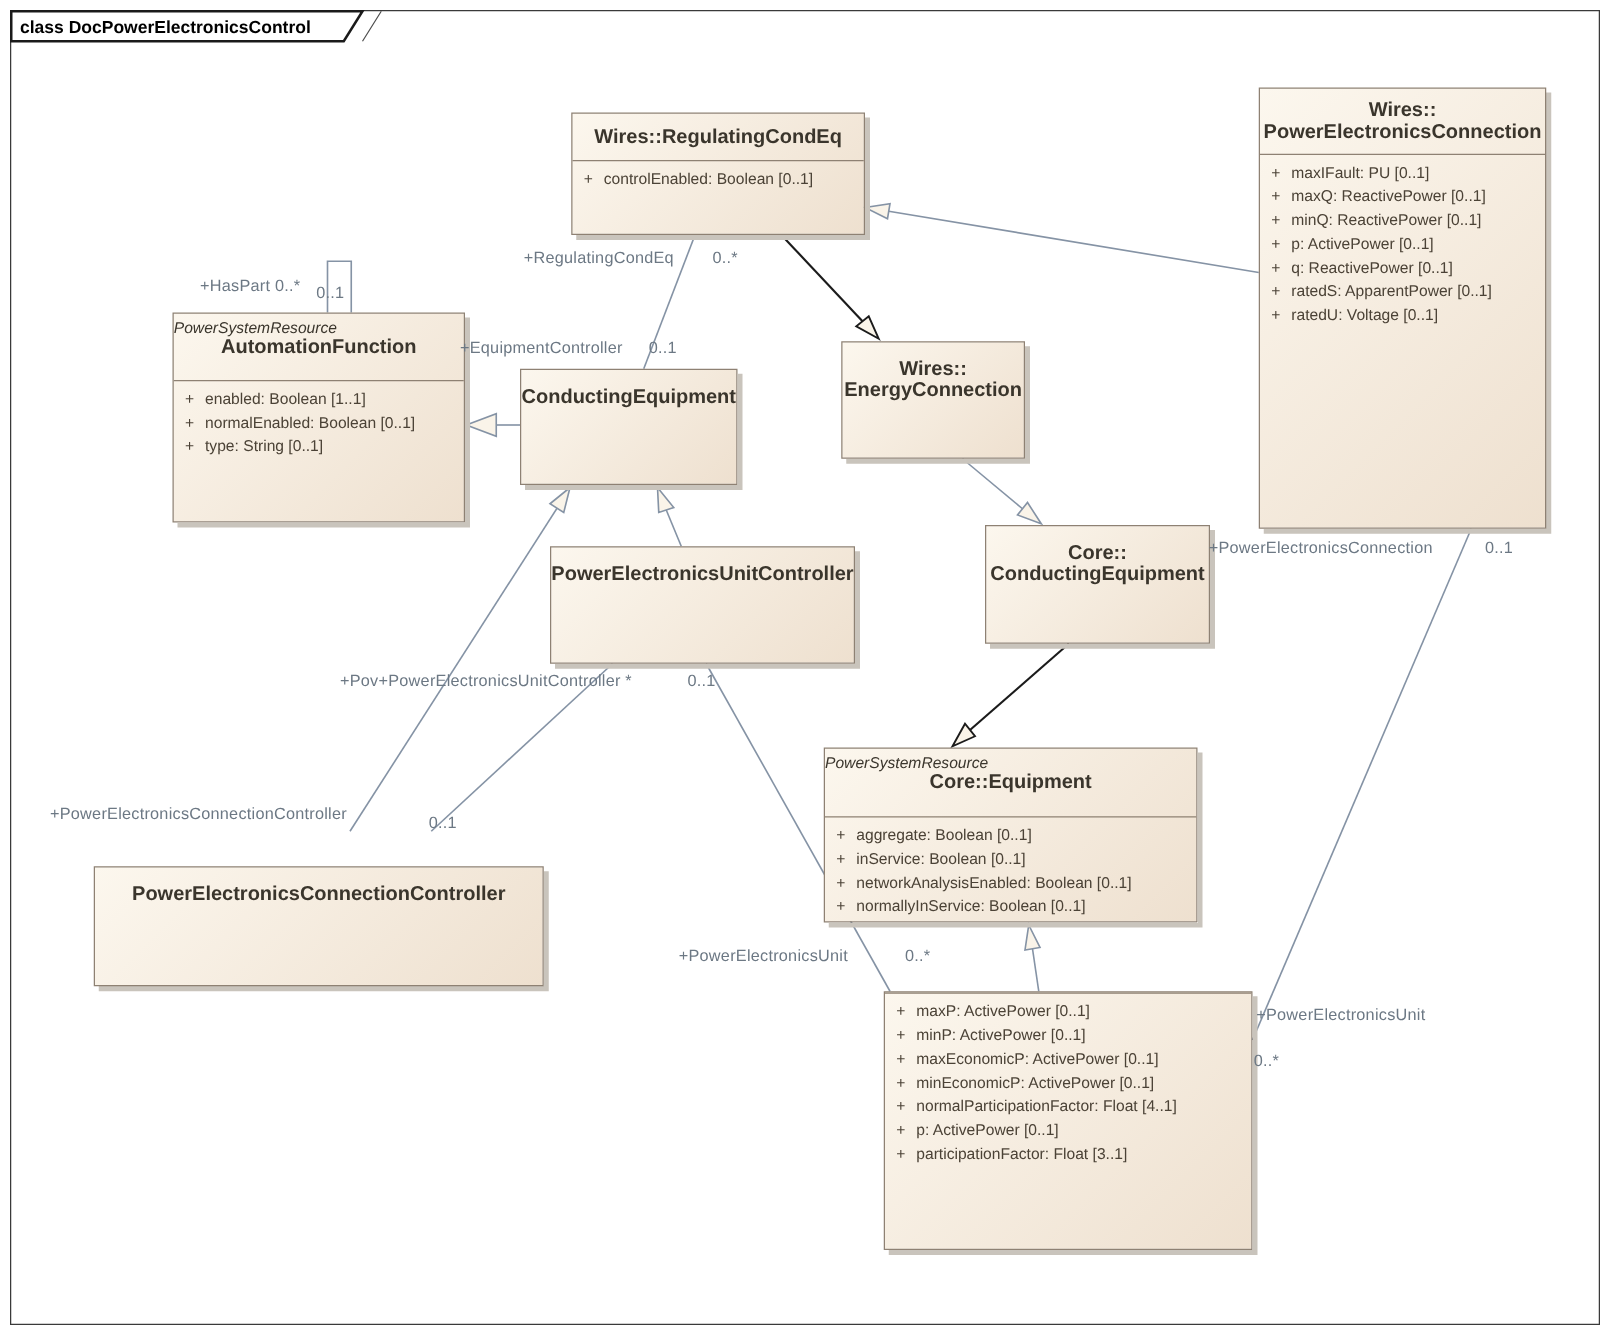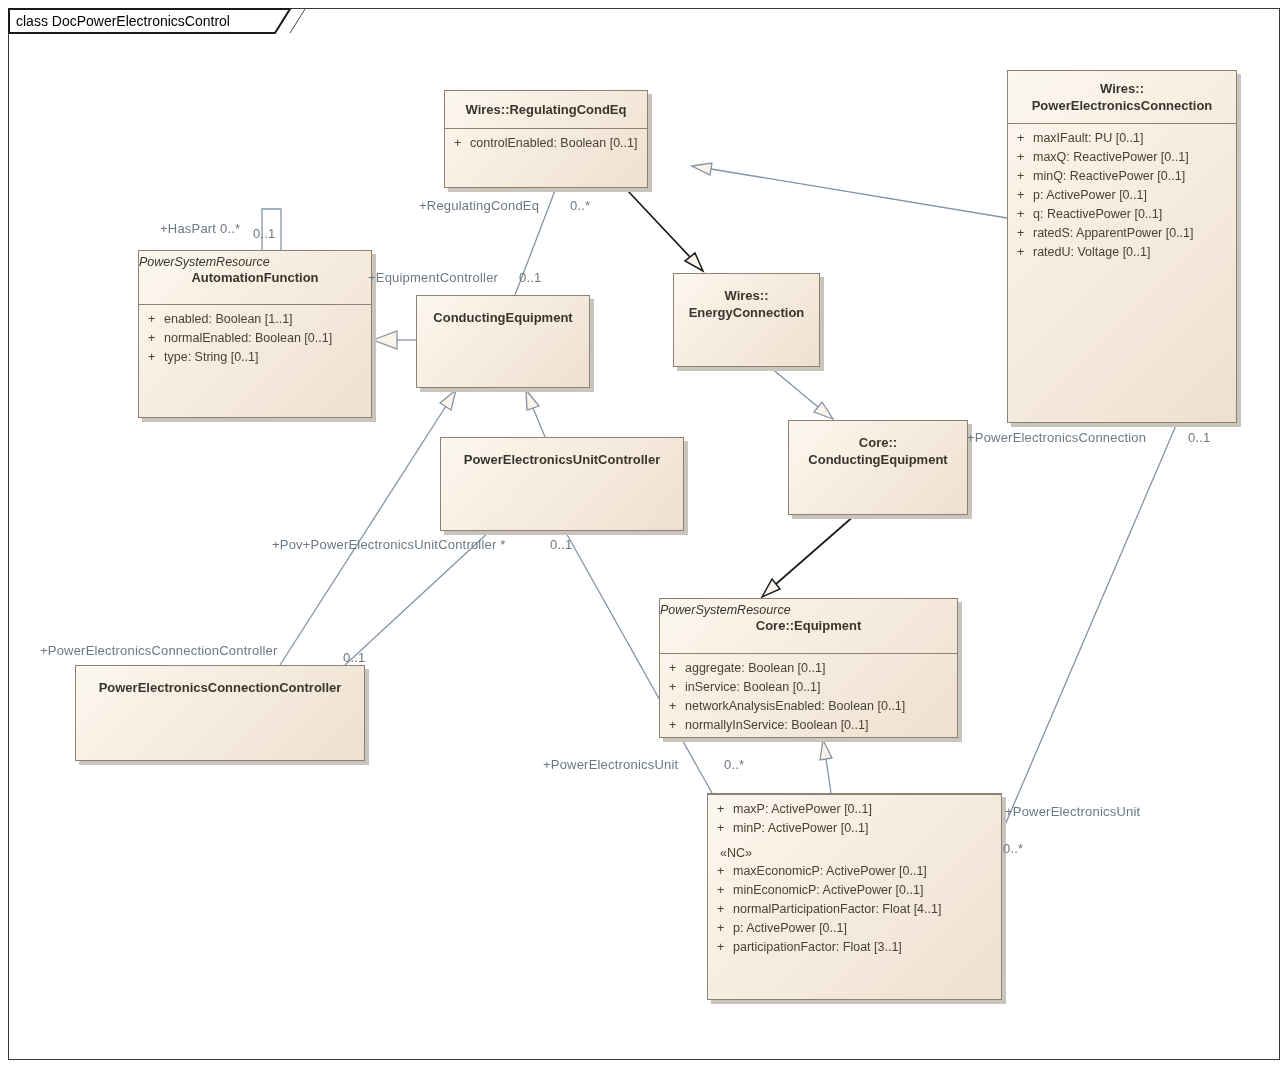--- a/index.html
+++ b/index.html
@@ -10,31 +10,31 @@
          border:1px solid #3a3a3a;background:#ffffff}
   svg.connectors{position:absolute;left:0;top:0;width:1287px;height:1068px;pointer-events:none}
   .c-gray line,.c-gray polyline{stroke:var(--connector);stroke-width:1.3;fill:none}
   .c-gray polygon{stroke:var(--connector);stroke-width:1.3;fill:var(--tri_fill)}
   .c-black line{stroke:var(--connector_dark);stroke-width:1.7;fill:none}
   .c-black polygon{stroke:var(--connector_dark);stroke-width:1.5;fill:var(--tri_fill)}
   .uml-class{position:absolute;border:1px solid var(--box_border);
          background:linear-gradient(135deg,var(--box_fill) 0%,var(--box_fill2) 100%);
          box-shadow:4px 4px 0 var(--shadow)}
   .hdr{display:flex;flex-direction:column;justify-content:center}
-  .cname{font-weight:bold;text-align:center;font-size:13px;line-height:17px;color:var(--title_text)}
+  .cname{font-weight:bold;text-align:center;font-size:16px;line-height:17px;color:var(--title_text)}
   .tagline{font-style:italic;padding:4px 8px 0 0;font-size:12.5px;color:var(--title_text)}
   .sep{border-top:1px solid var(--box_border)}
   .attrs{padding-top:5px}
   .attr{display:flex;font-size:12.5px;line-height:19px;color:var(--attr_text);white-space:nowrap}
   .vis{flex:none;width:25px;padding-left:9px}
   .grouplbl{font-size:12.5px;line-height:18px;color:var(--attr_text);padding:6px 0 0 12px}
   .pad-top{padding-top:13px}
   .elabel{position:absolute;font-size:13px;letter-spacing:.2px;color:var(--label_text);white-space:nowrap}
   #tab{position:absolute;left:0;top:0}
-  #tab-title{position:absolute;left:16px;top:13px;font-weight:normal;font-size:14px;color:#000}
+  #tab-title{position:absolute;left:16px;top:13px;font-weight:bold;font-size:14px;color:#000}
 </style>
 </head>
 <body>
 
 <div id="frame"></div>
 
 <svg class="connectors" viewBox="0 0 1287 1068">
   <g class="c-gray">
     <polyline points="262,250 262,209 281,209 281,250"></polyline>
   </g>
@@ -77,21 +77,21 @@
     <line x1="345" y1="665" x2="490" y2="531"></line>
   </g>
   <g class="c-gray">
     <line x1="565" y1="531" x2="712" y2="793"></line>
   </g>
   <g class="c-gray">
     <line x1="1177" y1="423" x2="1002" y2="832"></line>
   </g>
 </svg>
 
-<div class="uml-class" style="left:444px;top:90px;width:204px;height:98px">
+<div class="uml-class" style="left:457px;top:90px;width:235px;height:98px">
   <div class="hdr" style="height:37px">
     <div class="cname">Wires::RegulatingCondEq</div>
   </div>
   <div class="sep"></div>
   <div class="attrs">
     <div class="attr">
         <span class="vis">+</span>
         <span>controlEnabled: Boolean [0..1]</span>
       </div>
   </div>
@@ -194,36 +194,35 @@
         <span class="vis">+</span>
         <span>networkAnalysisEnabled: Boolean [0..1]</span>
       </div>
     <div class="attr">
         <span class="vis">+</span>
         <span>normallyInService: Boolean [0..1]</span>
       </div>
   </div>
 </div>
 
-<div class="uml-class pad-top" style="left:75px;top:665px;width:290px;height:96px">
+<div class="uml-class pad-top" style="left:75px;top:693px;width:360px;height:96px">
   <div class="cname">PowerElectronicsConnectionController</div>
 </div>
 
 <div class="uml-class" style="left:707px;top:793px;width:295px;height:207px">
   <div class="sep"></div>
   <div class="attrs">
     <div class="attr">
         <span class="vis">+</span>
         <span>maxP: ActivePower [0..1]</span>
       </div>
     <div class="attr">
         <span class="vis">+</span>
         <span>minP: ActivePower [0..1]</span>
       </div>
-    <div class="grouplbl">«NC»</div>
     <div class="attr">
         <span class="vis">+</span>
         <span>maxEconomicP: ActivePower [0..1]</span>
       </div>
     <div class="attr">
         <span class="vis">+</span>
         <span>minEconomicP: ActivePower [0..1]</span>
       </div>
     <div class="attr">
         <span class="vis">+</span>

